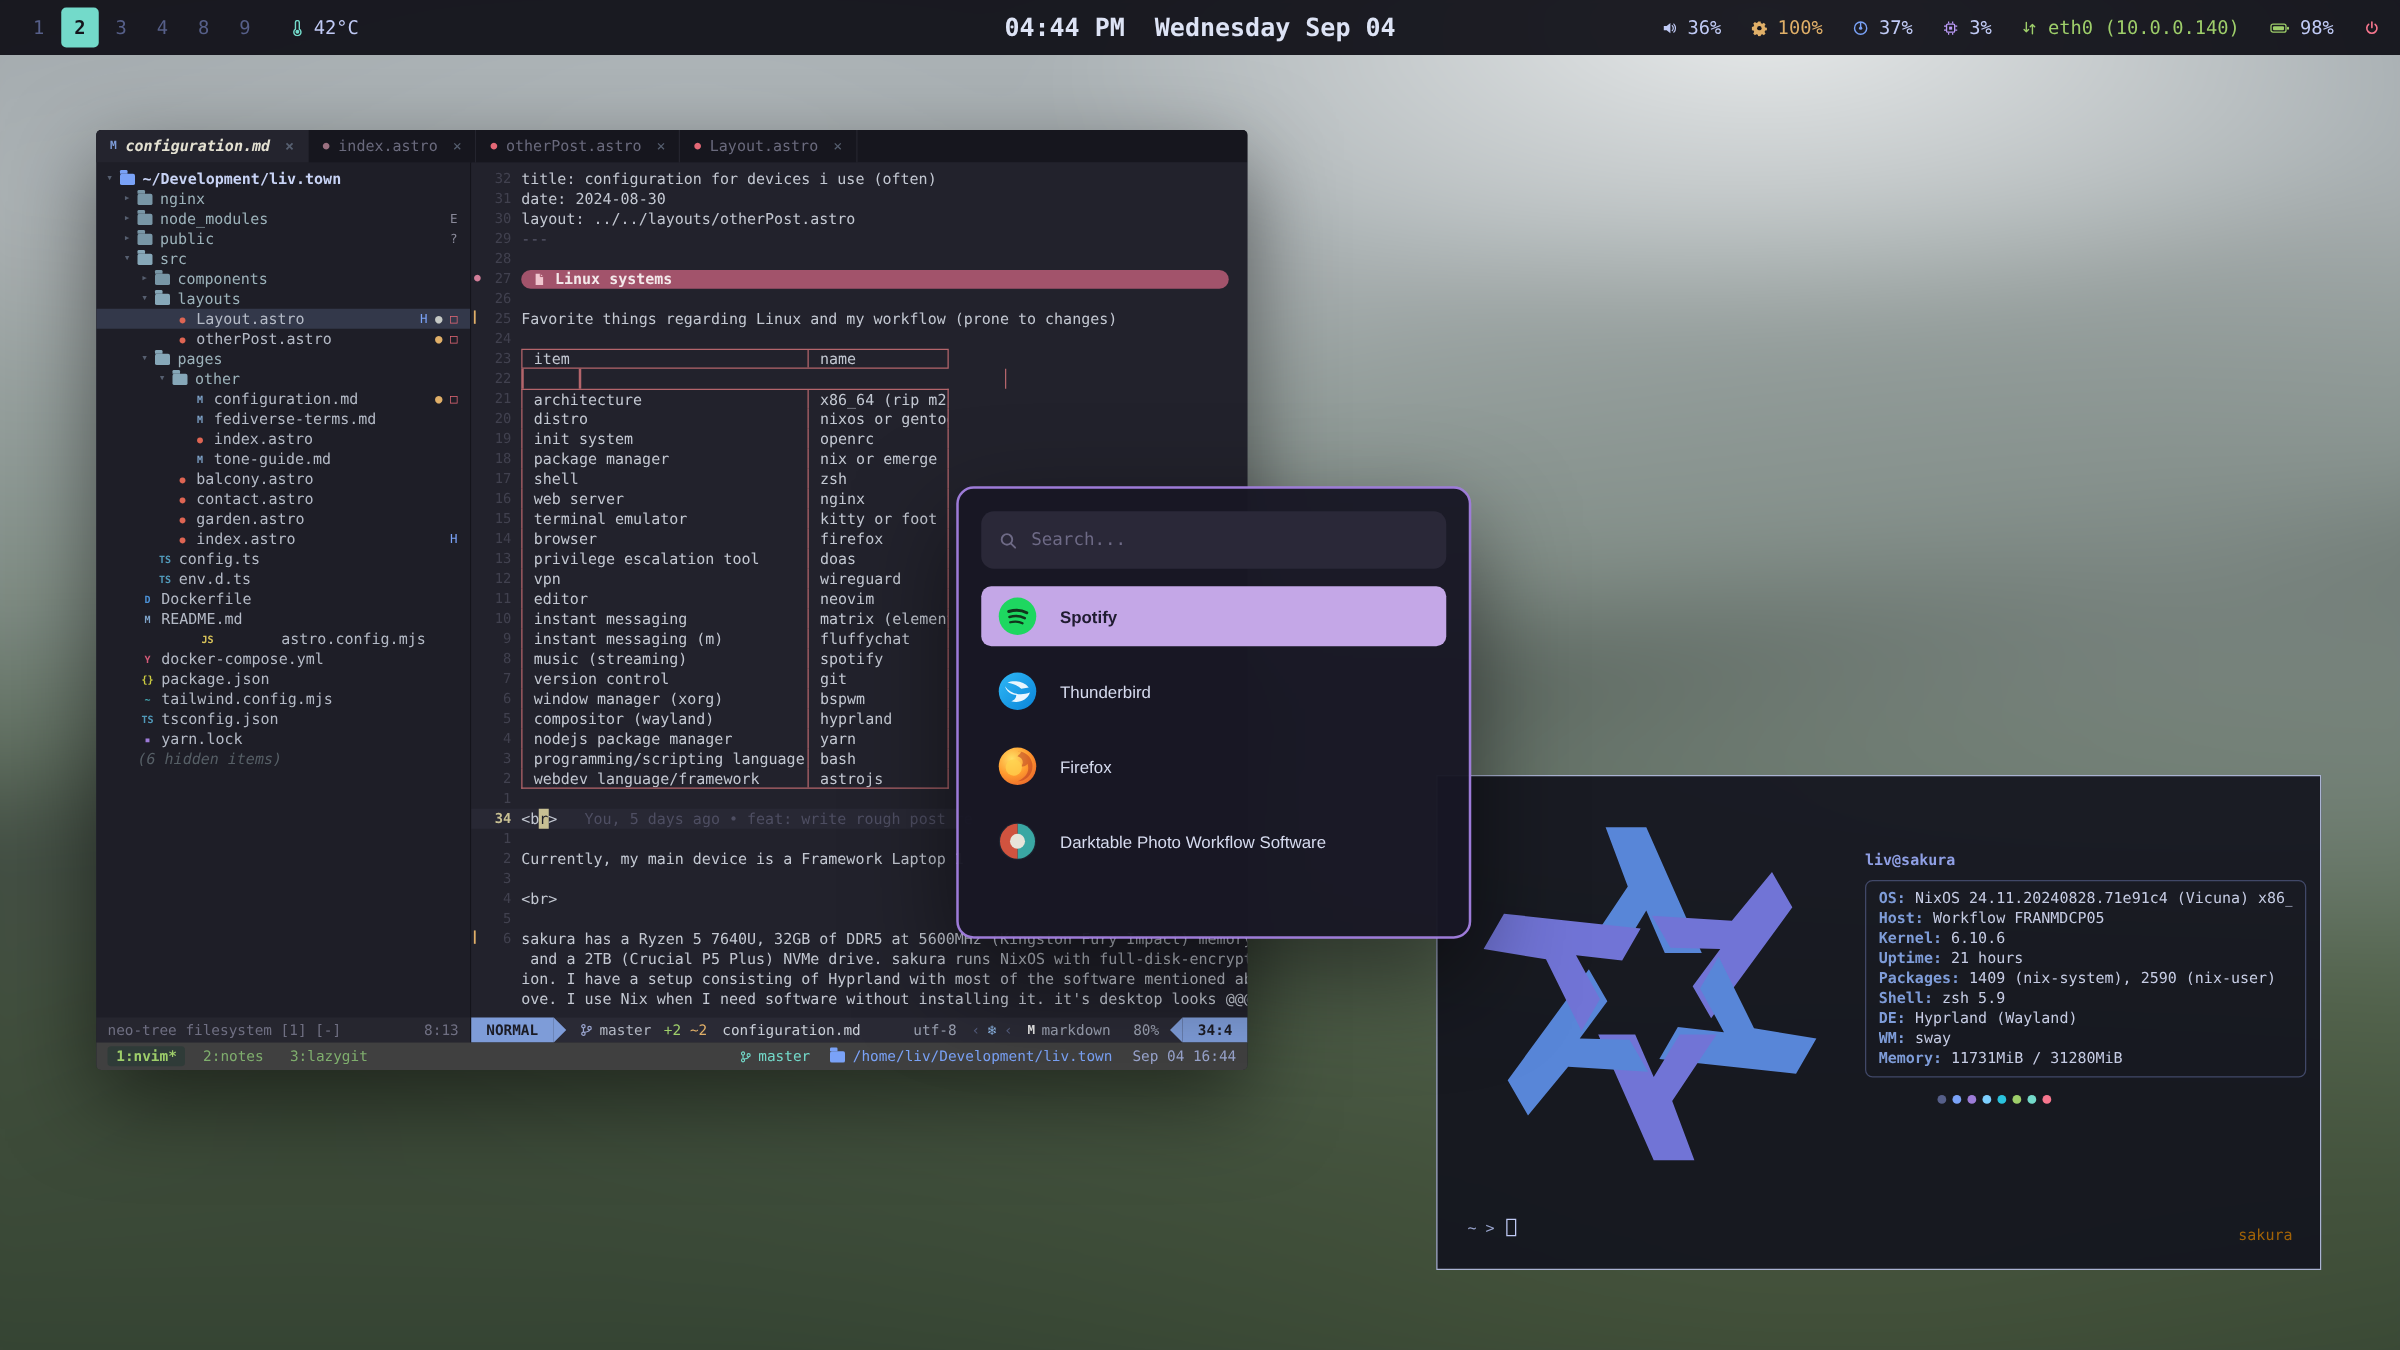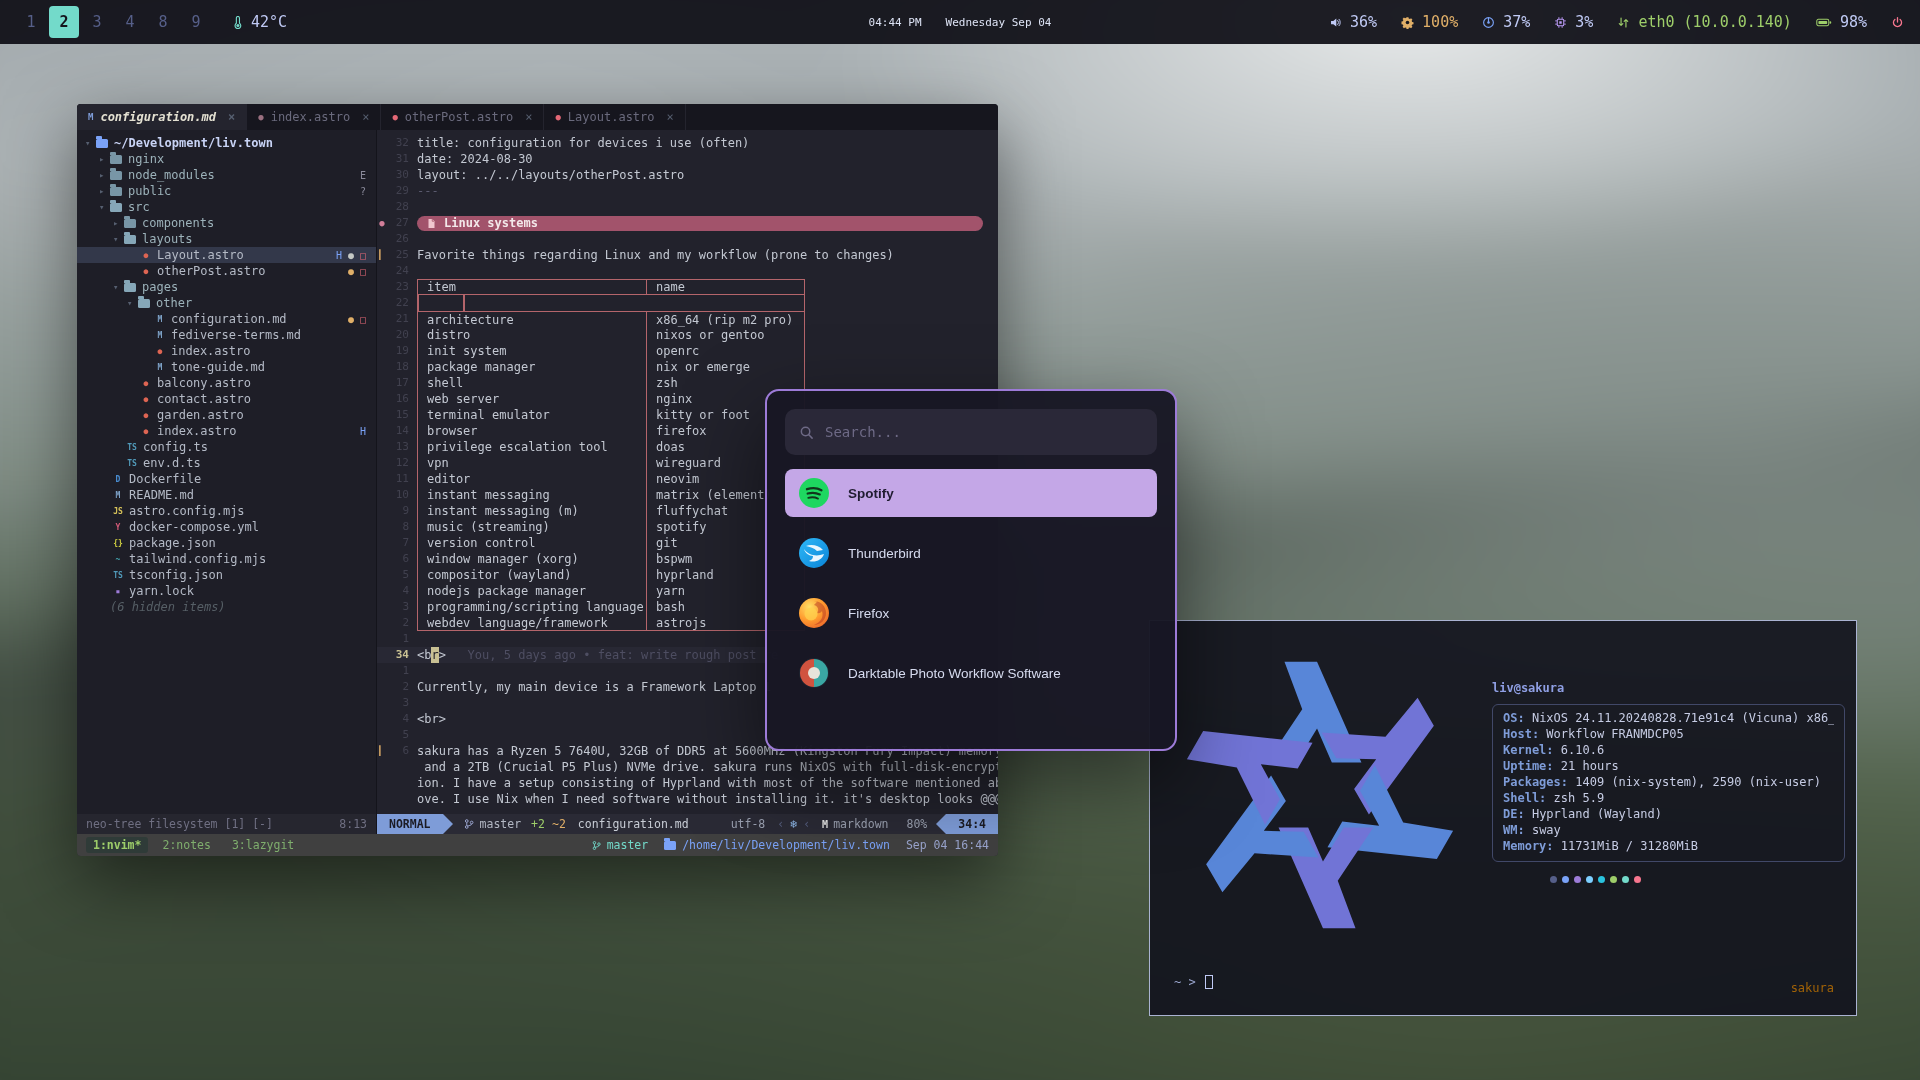--- a/index.html
+++ b/index.html
@@ -21,21 +21,21 @@
   
   #topbar { position:absolute; top:0; left:0; right:0; height:44px; z-index:50;
     background:rgba(14,14,22,.93); display:flex; align-items:center; padding:0 16px;
     color:#c0caf5; font-size:15px; }
   #workspaces { display:flex; align-items:center; gap:3px; }
   .ws { width:30px; height:32px; display:flex; align-items:center; justify-content:center;
     border-radius:4px; color:#565f89; }
   .ws.active { background:#73daca; color:#14141c; font-weight:700; }
   #temp-module { display:flex; align-items:center; gap:7px; margin-left:20px; }
   #bar-clock { position:absolute; left:50%; transform:translateX(-50%); display:flex; gap:24px;
-    font-weight:400; color:#dde3f5; font-size:11px; }
+    font-weight:700; color:#dde3f5; font-size:20px; }
   #bar-modules { margin-left:auto; display:flex; align-items:center; gap:24px; }
   .bar-module { display:flex; align-items:center; gap:8px; }
   .svgic { display:inline-flex; align-items:center; }
 
   
   #editor-window { position:absolute; left:77px; top:104px; width:921px; height:752px; z-index:10;
     background:rgba(31,31,41,.97); border-radius:4px; overflow:hidden; display:flex; flex-direction:column;
     box-shadow:0 24px 70px rgba(0,0,0,.5); font-size:12px; }
   #tabline { height:26px; flex:none; background:#16161e; display:flex; align-items:stretch; }
   .tab { display:flex; align-items:center; gap:7px; padding:0 11px; color:#6a6a7d;
@@ -71,21 +71,21 @@
   .ed-gut.cur { color:#c8c093; font-weight:700; }
   .t-fg { color:#c3c8d2; }
   .t-dim { color:#5a5a6e; }
   .cursor { background:#c8c093; color:#1f1f28; }
   .blame { color:#4e4e62; }
   .md-pill { display:flex; align-items:center; gap:8px; background:#a2536b; color:#f3e8ea;
     height:15px; border-radius:8px; padding:0 10px; width:566px; font-weight:700; }
   .sign-y { color:#e0af68; }
   .sign-p { color:#d27e99; }
 
-  .trow { display:flex; width:388px; height:16px; 
+  .trow { display:flex; width:342px; height:16px; 
     border-left:1.5px solid #b4656b; border-right:1.5px solid #b4656b; color:#c3c8d2; }
   .trow.thead { border:1.5px solid #b4656b; }
   .trow.first { border-top:1.5px solid #b4656b; }
   .trow.last { border-bottom:1.5px solid #b4656b; }
   .tc1 { width:229px; flex:none; height:100%; display:flex; align-items:center;
     padding-left:9px; border-right:1.5px solid #b4656b; overflow:hidden; }
   .tc2 { flex:1; height:100%; display:flex; align-items:center; padding-left:9px; overflow:hidden; }
   .tgap { width:388px; height:16px; position:relative; border-right:1.5px solid #b4656b; }
   .tgap::before,.tgap::after { content:""; position:absolute; top:0; bottom:0; width:1.5px; background:#b4656b; }
   .tgap::before { left:0; } .tgap::after { left:46px; }
@@ -283,21 +283,21 @@
         <div class="tree-row" style="padding-left: 64px;"><span class="chev"> </span><span class="fi" style="color: rgb(222, 101, 83);">●</span><span class="tree-label file">index.astro</span></div>
         <div class="tree-row" style="padding-left: 64px;"><span class="chev"> </span><span class="fi" style="color: rgb(126, 163, 201);">M</span><span class="tree-label file">tone-guide.md</span></div>
         <div class="tree-row" style="padding-left: 50px;"><span class="chev"> </span><span class="fi" style="color: rgb(222, 101, 83);">●</span><span class="tree-label file">balcony.astro</span></div>
         <div class="tree-row" style="padding-left: 50px;"><span class="chev"> </span><span class="fi" style="color: rgb(222, 101, 83);">●</span><span class="tree-label file">contact.astro</span></div>
         <div class="tree-row" style="padding-left: 50px;"><span class="chev"> </span><span class="fi" style="color: rgb(222, 101, 83);">●</span><span class="tree-label file">garden.astro</span></div>
         <div class="tree-row" style="padding-left: 50px;"><span class="chev"> </span><span class="fi" style="color: rgb(222, 101, 83);">●</span><span class="tree-label file">index.astro</span><span class="badges"><span style="color: rgb(122, 162, 247);">H</span></span></div>
         <div class="tree-row" style="padding-left: 36px;"><span class="chev"> </span><span class="fi" style="color: rgb(81, 154, 186);">TS</span><span class="tree-label file">config.ts</span></div>
         <div class="tree-row" style="padding-left: 36px;"><span class="chev"> </span><span class="fi" style="color: rgb(81, 154, 186);">TS</span><span class="tree-label file">env.d.ts</span></div>
         <div class="tree-row" style="padding-left: 22px;"><span class="chev"> </span><span class="fi" style="color: rgb(74, 143, 212);">D</span><span class="tree-label file">Dockerfile</span></div>
         <div class="tree-row" style="padding-left: 22px;"><span class="chev"> </span><span class="fi" style="color: rgb(126, 163, 201);">M</span><span class="tree-label file">README.md</span></div>
-        <div class="tree-row" style="padding-left: 22px;"><span class="chev"> </span><span class="fi" style="color: rgb(216, 195, 90);">JS</span><span class="tree-label file">astro.config.mjs</span></div>
+        <div class="tree-row" style="padding-left: 22px; gap: 48px;"><span class="chev"> </span><span class="fi" style="color: rgb(216, 195, 90);">JS</span><span class="tree-label file">astro.config.mjs</span></div>
         <div class="tree-row" style="padding-left: 22px;"><span class="chev"> </span><span class="fi" style="color: rgb(212, 90, 120);">Y</span><span class="tree-label file">docker-compose.yml</span></div>
         <div class="tree-row" style="padding-left: 22px;"><span class="chev"> </span><span class="fi" style="color: rgb(203, 203, 65);">{}</span><span class="tree-label file">package.json</span></div>
         <div class="tree-row" style="padding-left: 22px;"><span class="chev"> </span><span class="fi" style="color: rgb(68, 168, 179);">~</span><span class="tree-label file">tailwind.config.mjs</span></div>
         <div class="tree-row" style="padding-left: 22px;"><span class="chev"> </span><span class="fi" style="color: rgb(81, 154, 186);">TS</span><span class="tree-label file">tsconfig.json</span></div>
         <div class="tree-row" style="padding-left: 22px;"><span class="chev"> </span><span class="fi" style="color: rgb(157, 123, 216);">▪</span><span class="tree-label file">yarn.lock</span></div>
         <div class="tree-row" style="padding-left: 22px;"><span class="chev"> </span><span class="tree-label hidden">(6 hidden items)</span></div>
       </aside>
     <div id="editor">
         <div class="ed-row"><span class="ed-sign"></span><span class="ed-gut">32</span><span class="t-fg">title: configuration for devices i use (often)</span></div>
         <div class="ed-row"><span class="ed-sign"></span><span class="ed-gut">31</span><span class="t-fg">date: 2024-08-30</span></div>

